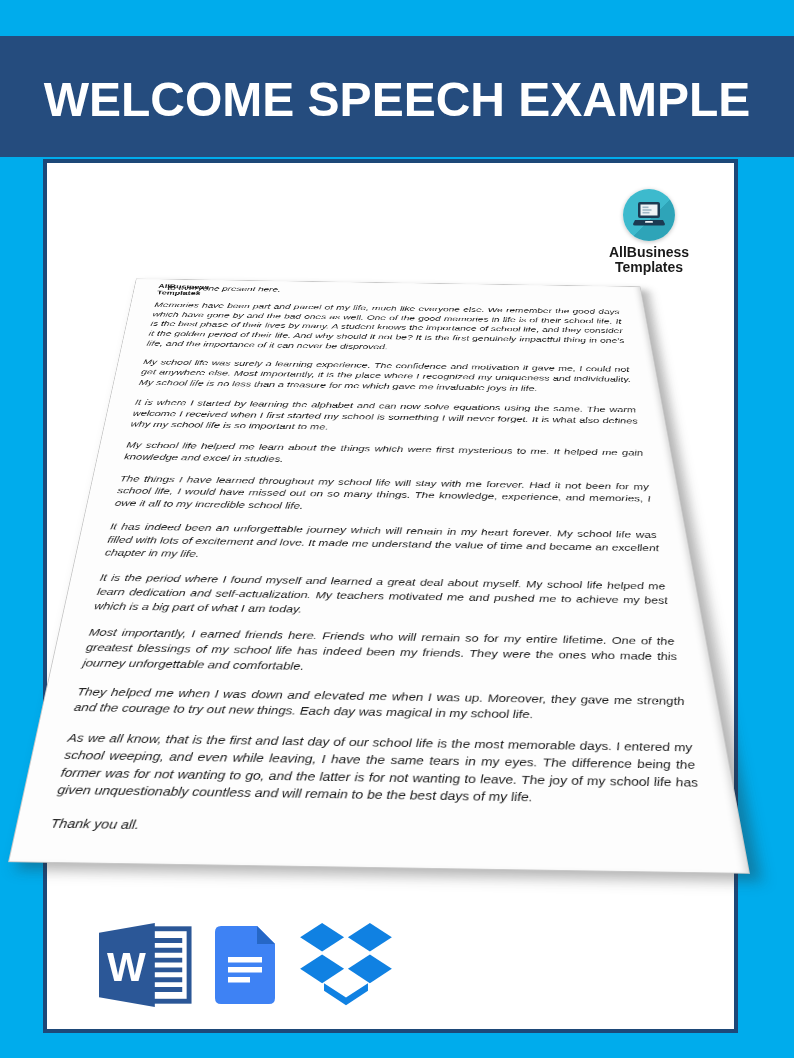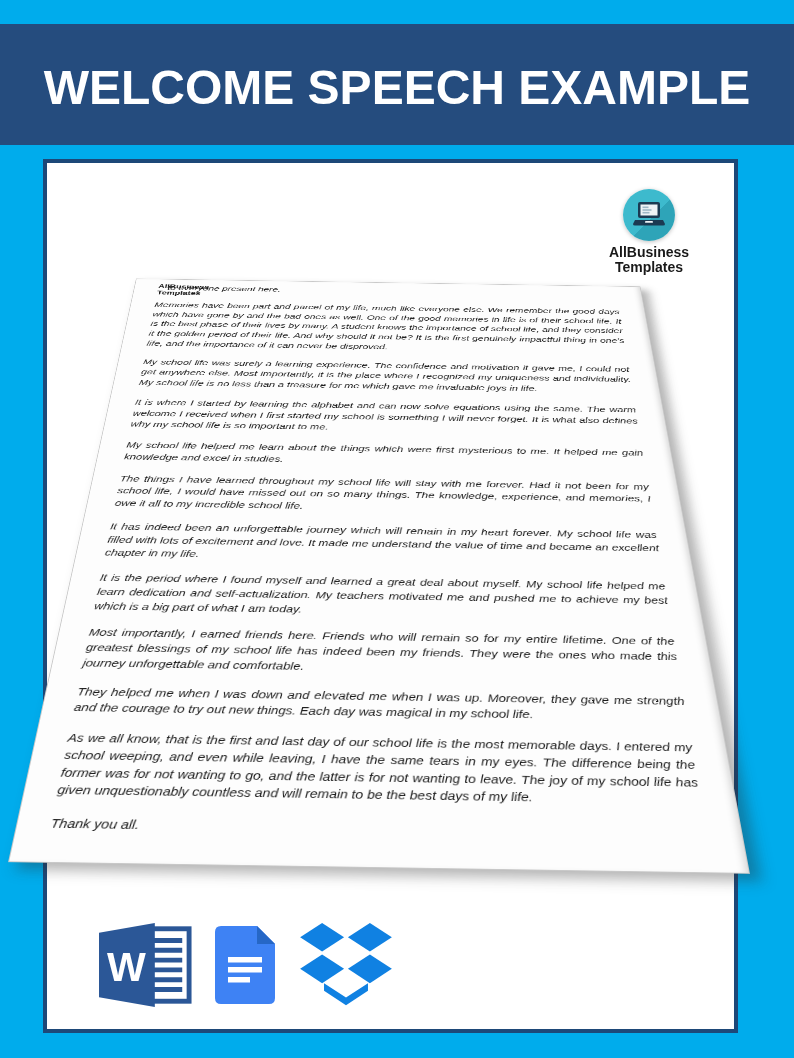--- a/index.html
+++ b/index.html
@@ -9,21 +9,21 @@
     overflow: hidden;
     position: relative;
     font-family: "Liberation Sans", sans-serif;
     background: #00ACEC;
   }
   .top-strip {
     position: absolute; left: 0; top: 0; width: 794px; height: 24px;
     background: #00ACEC;
   }
   .header-band {
-    position: absolute; left: 0; top: 24px; width: 794px; height: 121px;
+    position: absolute; left: 0; top: 36px; width: 794px; height: 121px;
     background: #254C7E;
     display: flex; align-items: center; justify-content: center;
   }
   .header-band h1 {
     margin: 0; padding-top: 6px;
     color: #ffffff;
     font-size: 48px;
     font-weight: bold;
     letter-spacing: 0px;
     white-space: nowrap;

